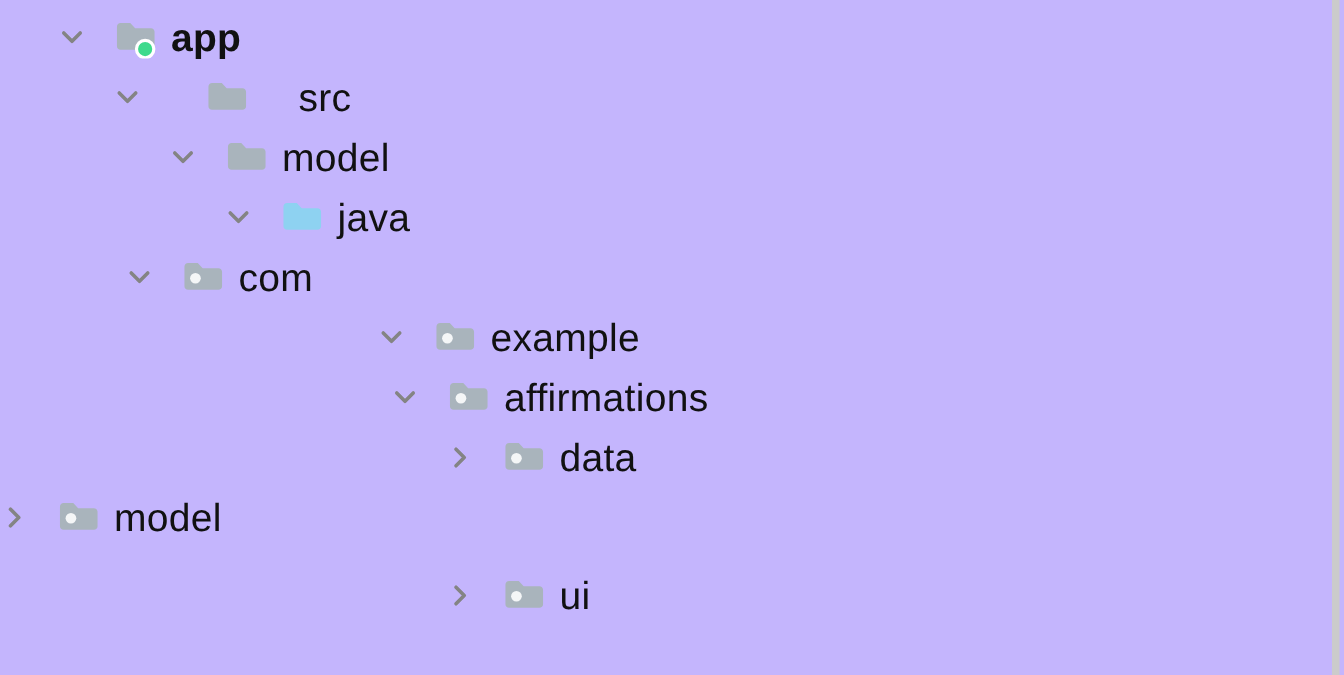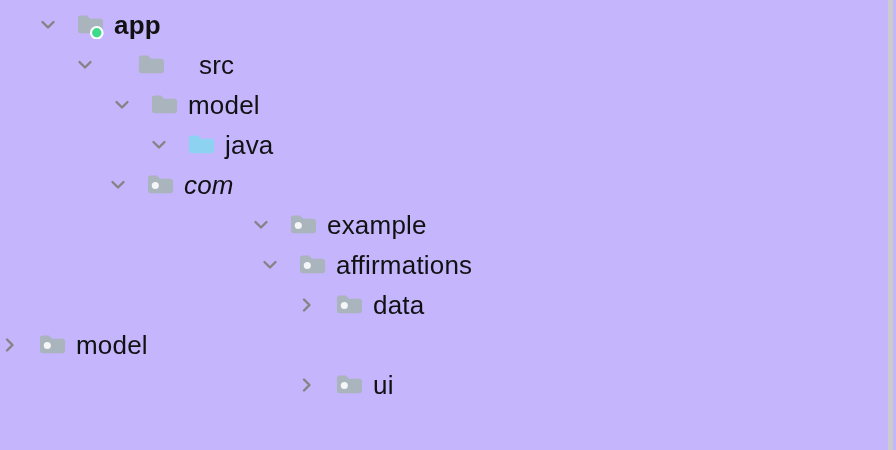--- a/index.html
+++ b/index.html
@@ -97,21 +97,21 @@
             <polyline points="4.5,7 10,12.5 15.5,7" fill="none" stroke="#848484" stroke-width="2.4" stroke-linecap="round" stroke-linejoin="round"></polyline>
           </svg>
         </span>
     <span class="ic">
           <svg width="27" height="27" viewBox="0 0 28 28">
             <path d="M1,19.5 V6 C1,4.6 2.1,3.5 3.5,3.5 H10.2 L13.6,7 H24.5 C25.9,7 27,8.1 27,9.5 V19.5 C27,20.9 25.9,22 24.5,22 H3.5 C2.1,22 1,20.9 1,19.5 Z" fill="#8ED2F1"></path>
           </svg>
         </span>
     <span class="lbl">java</span>
   </div>
-      <div class="row" style="padding-left: 108px; font-style: italic;">
+      <div class="row" style="padding-left: 83px;">
     <span class="chev">
           <svg width="20" height="20" viewBox="0 0 20 20">
             <polyline points="4.5,7 10,12.5 15.5,7" fill="none" stroke="#848484" stroke-width="2.4" stroke-linecap="round" stroke-linejoin="round"></polyline>
           </svg>
         </span>
     <span class="ic">
           <svg width="27" height="27" viewBox="0 0 28 28">
             <path d="M1,19.5 V6 C1,4.6 2.1,3.5 3.5,3.5 H10.2 L13.6,7 H24.5 C25.9,7 27,8.1 27,9.5 V19.5 C27,20.9 25.9,22 24.5,22 H3.5 C2.1,22 1,20.9 1,19.5 Z" fill="#A9B4BC"></path>
             <circle cx="8.6" cy="14" r="3.7" fill="#F4F6F7"></circle>
           </svg>
@@ -167,21 +167,21 @@
           </svg>
         </span>
     <span class="ic">
           <svg width="27" height="27" viewBox="0 0 28 28">
             <path d="M1,19.5 V6 C1,4.6 2.1,3.5 3.5,3.5 H10.2 L13.6,7 H24.5 C25.9,7 27,8.1 27,9.5 V19.5 C27,20.9 25.9,22 24.5,22 H3.5 C2.1,22 1,20.9 1,19.5 Z" fill="#A9B4BC"></path>
             <circle cx="8.6" cy="14" r="3.7" fill="#F4F6F7"></circle>
           </svg>
         </span>
     <span class="lbl">model</span>
   </div>
-      <div class="row" style="padding-left: 297px;">
+      <div class="row" style="padding-left: 297px; margin-top: 12px;">
     <span class="chev">
           <svg width="20" height="20" viewBox="0 0 20 20">
             <polyline points="7,4.5 12.5,10 7,15.5" fill="none" stroke="#848484" stroke-width="2.4" stroke-linecap="round" stroke-linejoin="round"></polyline>
           </svg>
         </span>
     <span class="ic">
           <svg width="27" height="27" viewBox="0 0 28 28">
             <path d="M1,19.5 V6 C1,4.6 2.1,3.5 3.5,3.5 H10.2 L13.6,7 H24.5 C25.9,7 27,8.1 27,9.5 V19.5 C27,20.9 25.9,22 24.5,22 H3.5 C2.1,22 1,20.9 1,19.5 Z" fill="#A9B4BC"></path>
             <circle cx="8.6" cy="14" r="3.7" fill="#F4F6F7"></circle>
           </svg>

